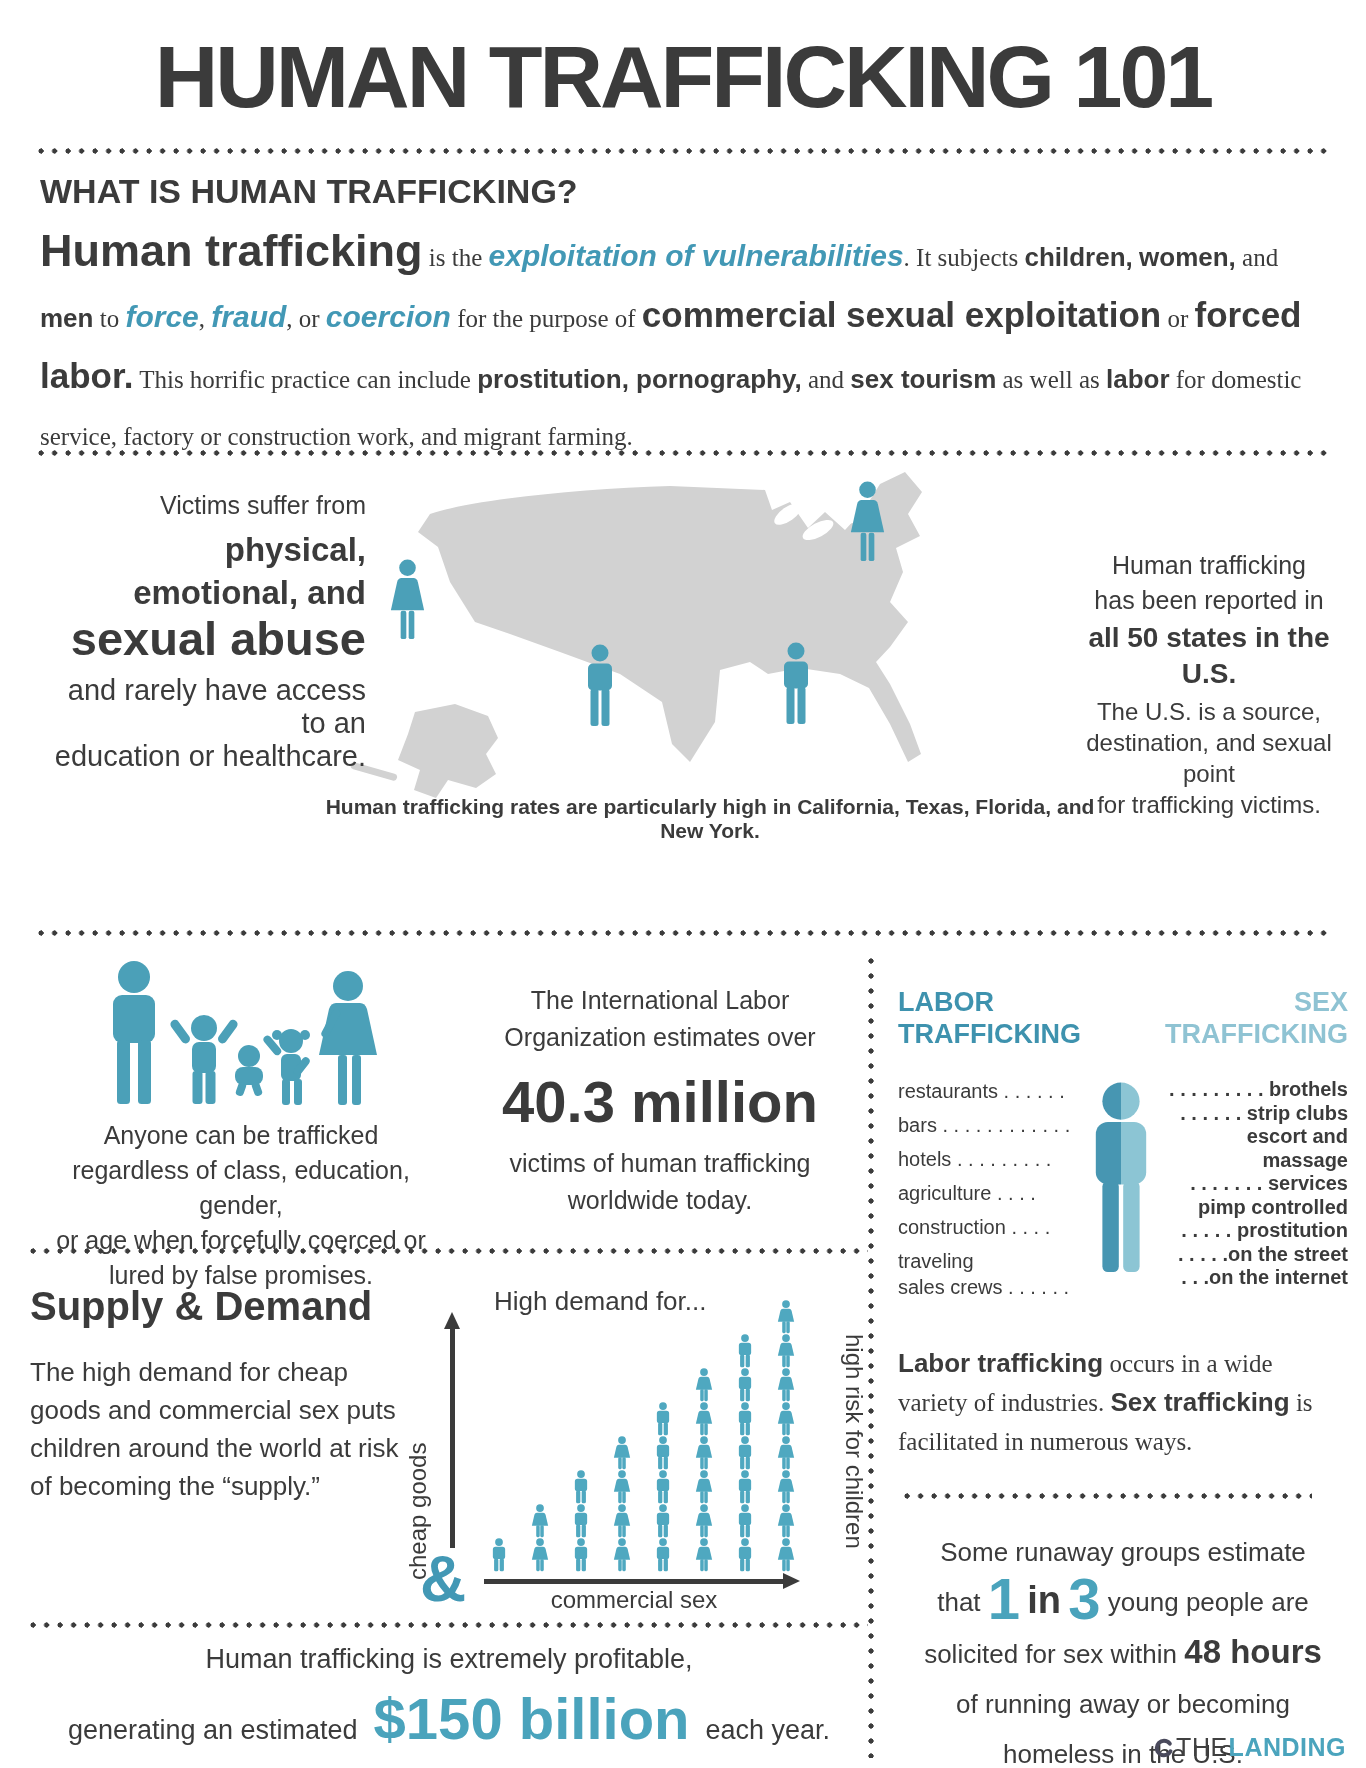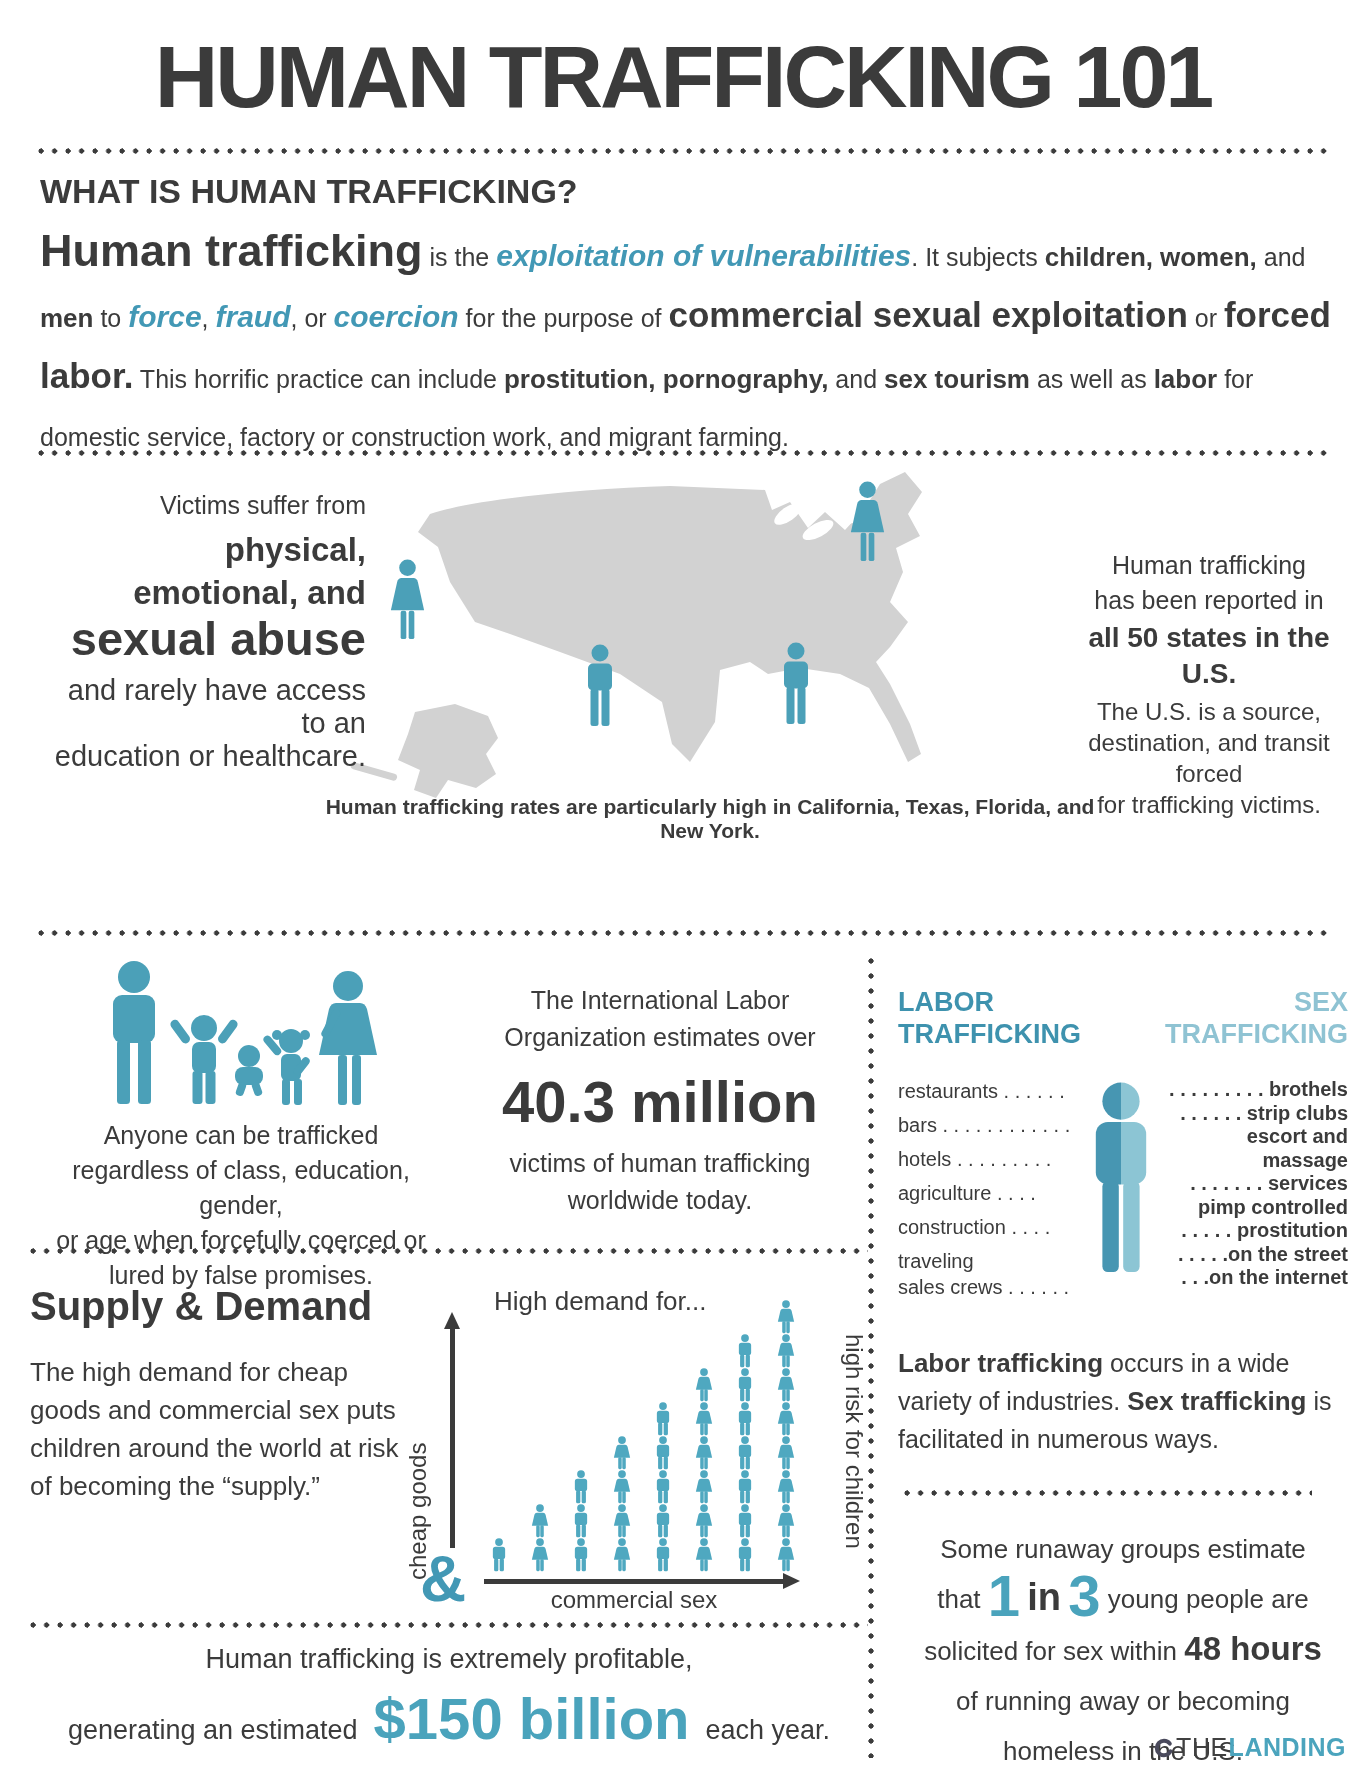--- a/index.html
+++ b/index.html
@@ -10,21 +10,21 @@
           background-size:13.5px 6px;background-repeat:repeat-x;}
   .dots-v{width:6px;background-image:radial-gradient(circle 2.6px at 50% 3px, #3b3b3b 97%, transparent);
           background-size:6px 15px;background-repeat:repeat-y;}
   
   .title{position:absolute;top:26px;left:0;width:100%;text-align:center;
          font-size:88px;font-weight:800;letter-spacing:-3px;color:#3b3b3b;}
   .dots1{position:absolute;top:148px;left:38px;right:38px;}
   .what-heading{position:absolute;top:172px;left:40px;font-size:34px;font-weight:800;}
   
   .intro{position:absolute;top:224px;left:40px;width:1292px;line-height:54px;}
-  .seg-r{font-size:25px;}
+  .seg-r{font-size:25px;font-family:Liberation Serif, serif;}
   .seg-b{font-size:26px;font-weight:700;}
   .seg-xl{font-size:45px;font-weight:800;}
   .seg-xb{font-size:35px;font-weight:800;}
   .seg-ti{font-size:30px;font-weight:700;font-style:italic;color:#4298B5;}
   .dots2{position:absolute;top:450px;left:38px;right:38px;}
   
   .map-section{position:absolute;top:462px;left:0;width:1366px;height:468px;}
   .us-map{position:absolute;left:320px;top:0;width:780px;height:365px;}
   .map-person{position:absolute;}
   .victims{position:absolute;left:36px;top:29px;width:330px;text-align:right;}
@@ -166,21 +166,21 @@
       <div class="v3">sexual abuse</div>
       <div class="v4">and rarely have access to an</div>
       <div class="v4">education or healthcare.</div>
     </div>
 
     <div class="states">
       <div class="s1">Human trafficking</div>
       <div class="s1">has been reported in</div>
       <div class="s2">all 50 states in the U.S.</div>
       <div class="s3">The U.S. is a source,</div>
-      <div class="s3">destination, and transit forced</div>
+      <div class="s3">destination, and sexual point</div>
       <div class="s3">for trafficking victims.</div>
     </div>
 
     <div class="map-caption">Human trafficking rates are particularly high in California, Texas, Florida, and New York.</div>
   </div>
 
   <div class="dots-h dots3"></div>
 
   <div class="lower">
 

